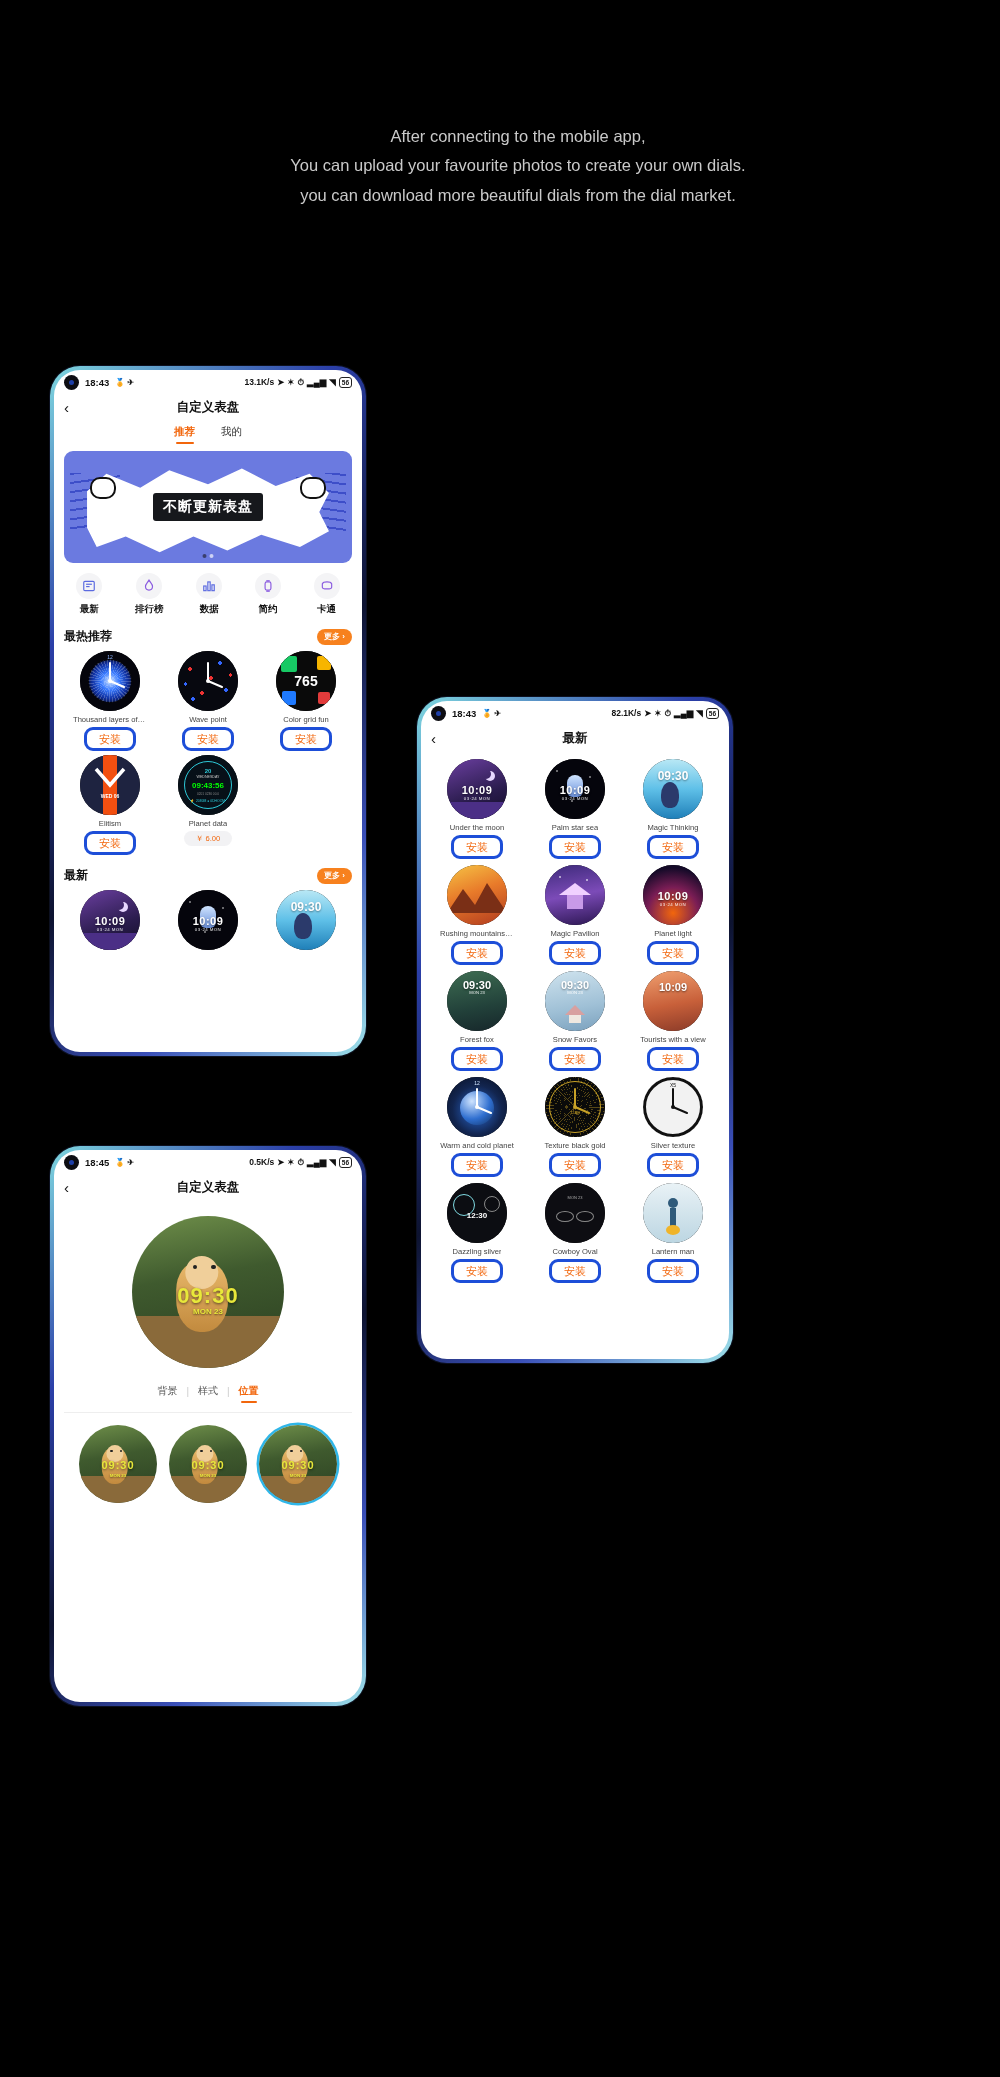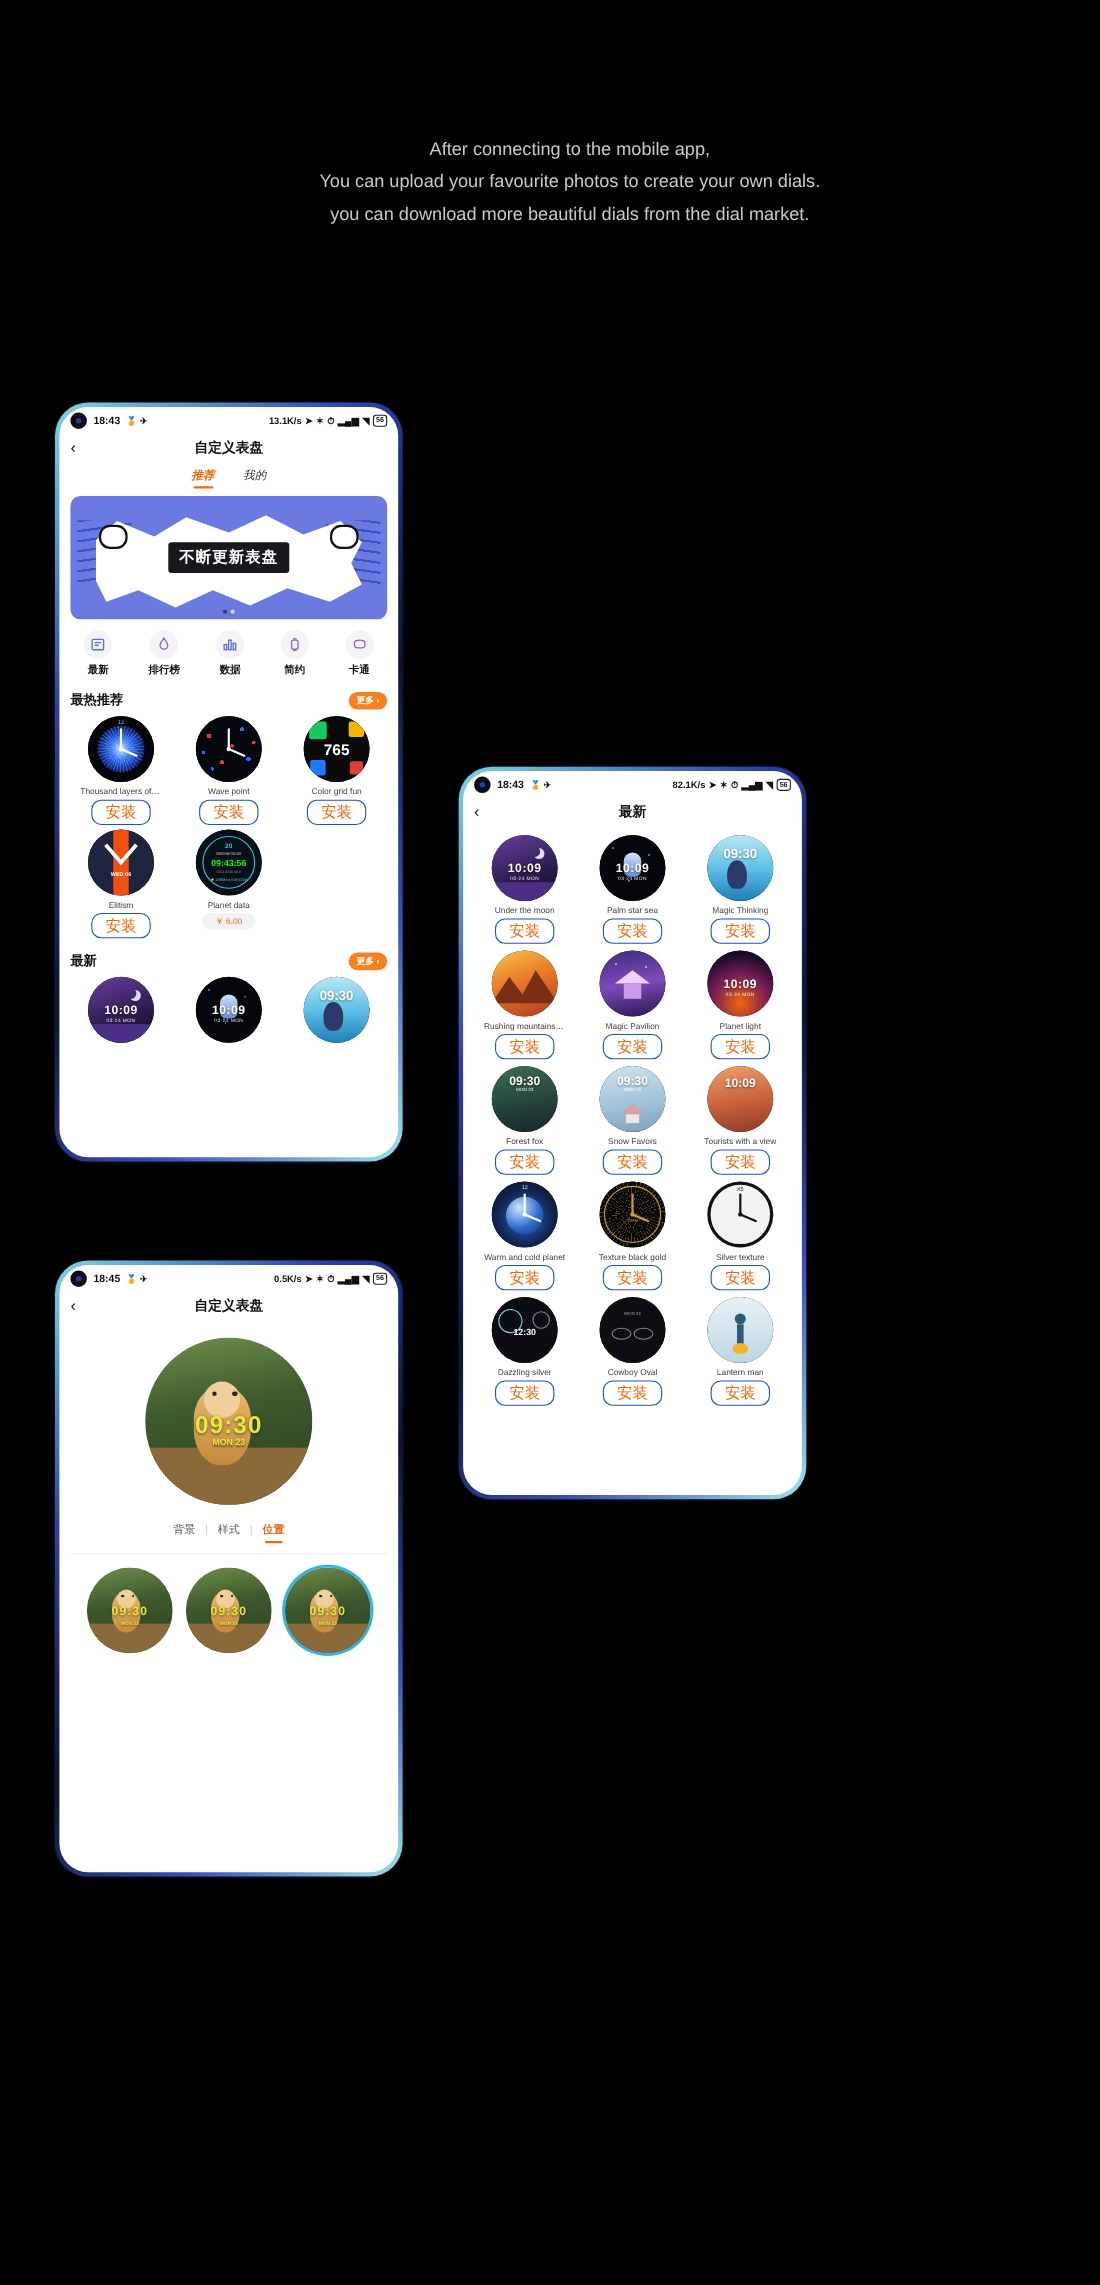--- a/index.html
+++ b/index.html
@@ -26,21 +26,21 @@
   .statusbar { height:24px; display:flex; align-items:center; padding:0 10px; font-size:9.5px; color:#111; font-weight:700; }
   .punch { width:15px;height:15px;border-radius:50%;background:#0d0d12;margin-right:6px;position:relative;flex:none;}
   .punch::after{content:"";position:absolute;left:5px;top:5px;width:5px;height:5px;border-radius:50%;background:#1e3fa8;}
   .sb-time{margin-right:4px;}
   .sb-ic{font-size:8px;margin-left:2px;}
   .sb-right{margin-left:auto;display:flex;align-items:center;gap:3px;font-size:8.5px;font-weight:700;}
   .batt{border:1px solid #222;border-radius:3px;padding:0 2px;font-size:6.5px;line-height:9px;}
   .navbar{height:26px;display:flex;align-items:center;position:relative;padding:0 10px;}
   .back{font-size:15px;color:#111;line-height:1;font-weight:300;}
   .navtitle{position:absolute;left:0;right:0;text-align:center;font-size:12.5px;font-weight:700;color:#111;}
-  .tabs{display:flex;justify-content:center;gap:26px;height:24px;align-items:center;font-size:10.5px;font-style:italic;}
+  .tabs{display:flex;justify-content:center;gap:26px;height:24px;align-items:center;font-size:10.5px;}
   .tab{color:#333;position:relative;}
   .tab.active{color:#f2660c;font-weight:700;}
   .tab.active::after{content:"";position:absolute;left:50%;transform:translateX(-50%);bottom:-5px;width:18px;height:2.5px;border-radius:2px;background:#f2660c;}
 
   
   .banner{margin:7px 10px 0;height:112px;border-radius:9px;background:#6b7ae0;position:relative;overflow:hidden;}
   .banner .burst{position:absolute;left:8%;right:8%;top:14%;bottom:8%;background:#fff;
      clip-path:polygon(0% 28%,8% 8%,22% 24%,34% 4%,50% 20%,64% 2%,78% 22%,92% 8%,100% 30%,96% 52%,100% 74%,88% 92%,72% 78%,58% 96%,44% 80%,30% 98%,16% 80%,4% 92%,0% 70%);}
   .banner .txtbox{position:absolute;left:50%;top:50%;transform:translate(-50%,-50%);background:#16181c;color:#fff;
      font-size:14px;font-weight:800;padding:5px 10px;border-radius:3px;white-space:nowrap;letter-spacing:1px;}
@@ -62,21 +62,21 @@
   
   .sechead{display:flex;align-items:center;justify-content:space-between;padding:0 10px;margin-top:12px;}
   .sectitle{font-size:12px;font-weight:800;color:#111;}
   .more{background:#f7811e;color:#fff;font-size:8px;border-radius:9px;padding:2.5px 7px;font-weight:700;}
 
   
   .grid3{display:grid;grid-template-columns:repeat(3,1fr);gap:4px 2px;padding:6px 8px 0;}
   .dial{display:flex;flex-direction:column;align-items:center;}
   .face{width:60px;height:60px;border-radius:50%;overflow:hidden;position:relative;background:#111;}
   .dname{font-size:7.6px;color:#444;margin-top:4px;white-space:nowrap;overflow:hidden;text-overflow:ellipsis;max-width:74px;text-align:center;}
-  .btn-install{margin-top:3px;border:1px solid #1d4ed8;color:#f2660c;border-radius:9px;font-size:14px;padding:1.5px 12px;background:#fff;}
+  .btn-install{margin-top:3px;border:3px solid #1d4ed8;color:#f2660c;border-radius:9px;font-size:11px;padding:1.5px 12px;background:#fff;}
   .btn-price{margin-top:3px;background:#f2f2f4;color:#f2660c;border-radius:9px;font-size:7.6px;padding:2.5px 12px;}
 
   
   .cd-photo{width:152px;height:152px;border-radius:50%;margin:16px auto 0;overflow:hidden;position:relative;}
   .cd-tabs{display:flex;justify-content:center;align-items:center;gap:9px;margin-top:16px;font-size:10px;color:#555;}
   .cd-tabs .sep{color:#ccc;}
   .cd-tabs .on{color:#f2660c;font-weight:700;position:relative;}
   .cd-tabs .on::after{content:"";position:absolute;left:50%;transform:translateX(-50%);bottom:-5px;width:16px;height:2.5px;background:#f2660c;border-radius:2px;}
   .cd-divider{height:1px;background:#eee;margin:14px 10px 0;}
   .cd-thumbs{display:flex;justify-content:center;gap:12px;margin-top:12px;}

